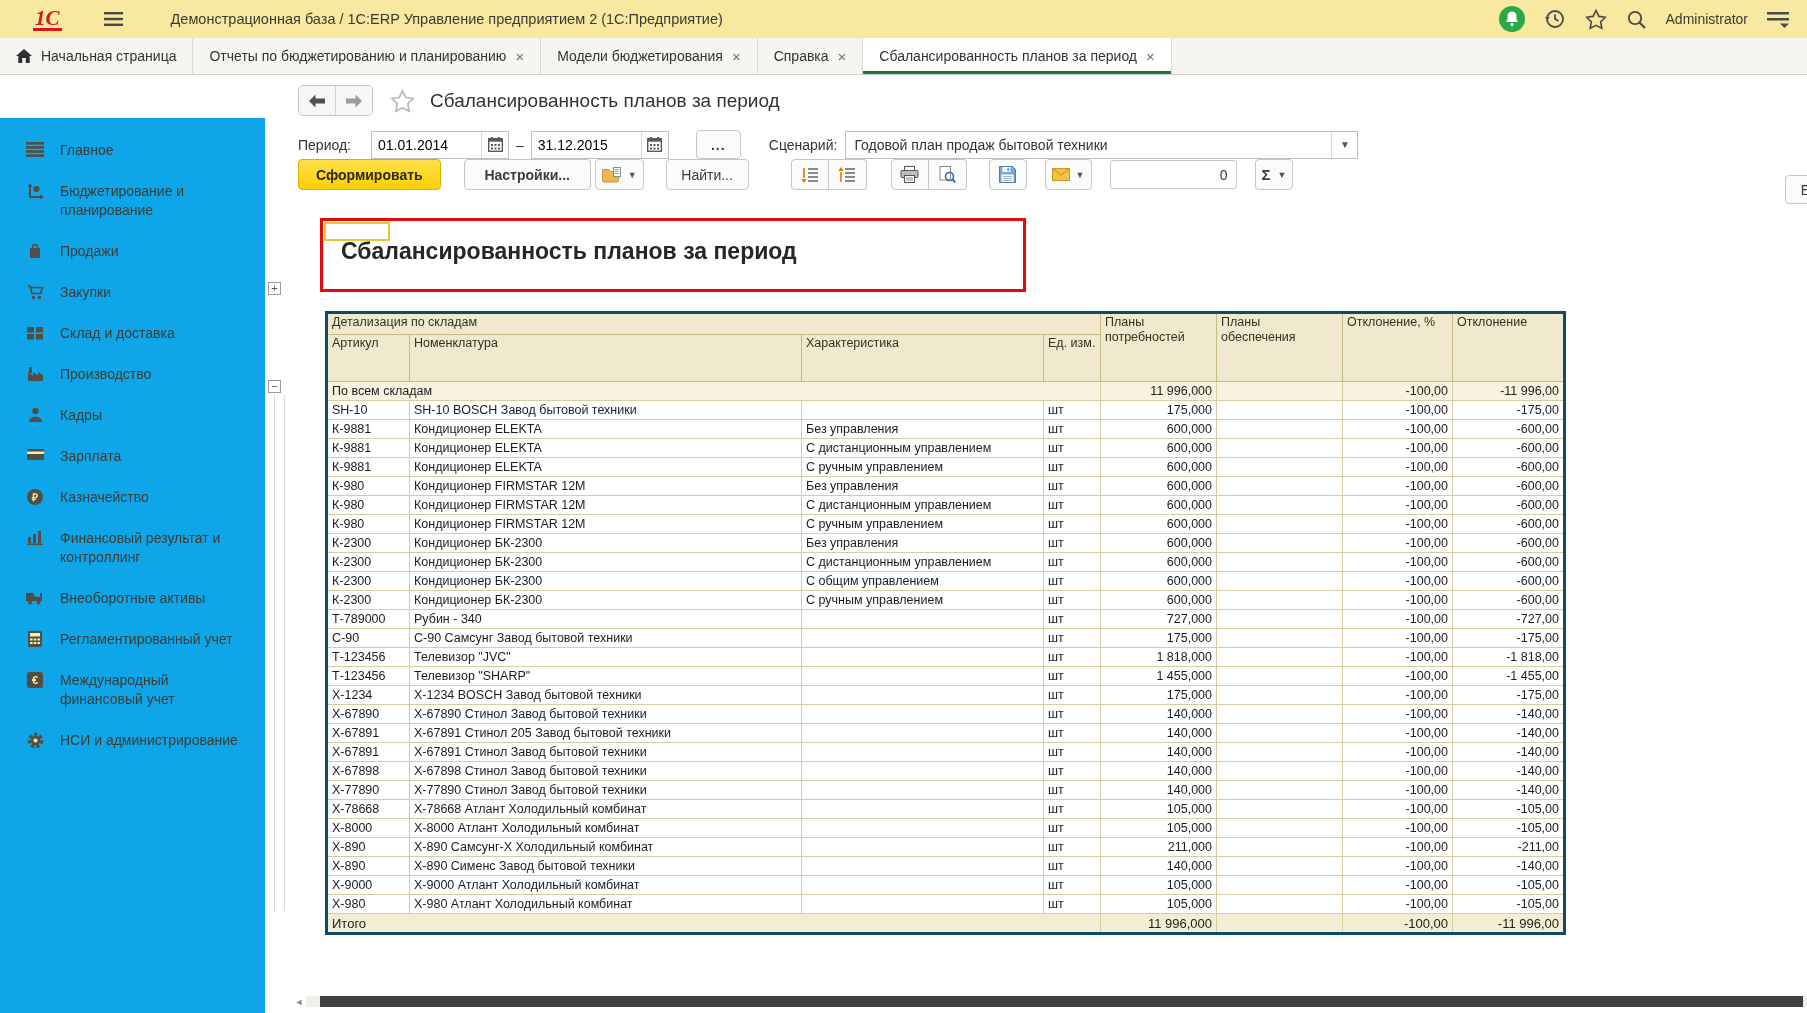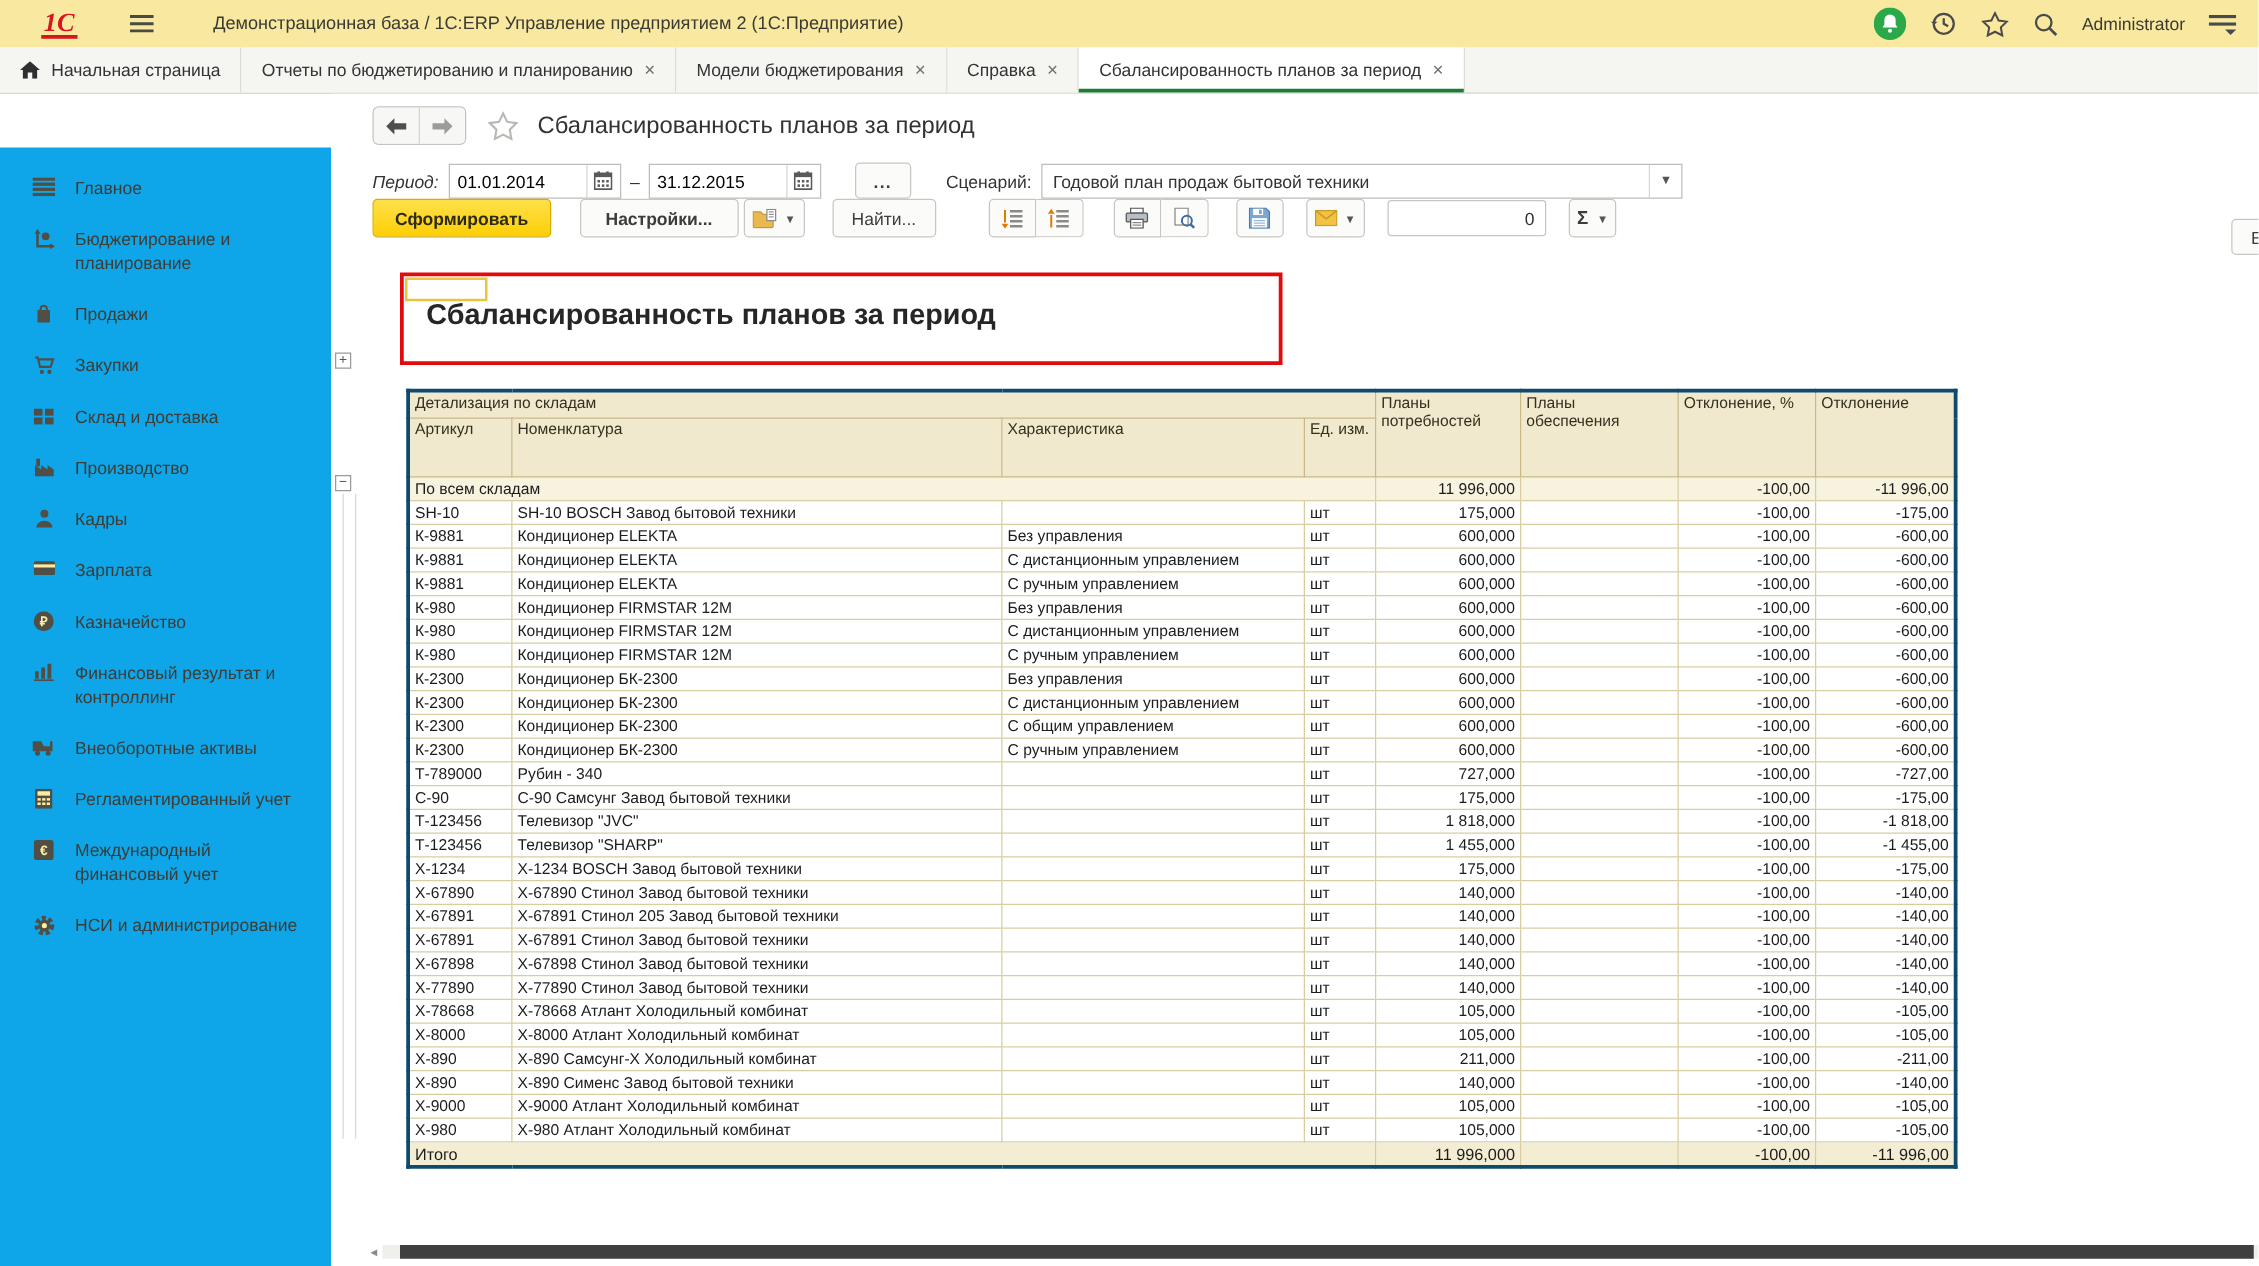--- a/index.html
+++ b/index.html
@@ -363,21 +363,21 @@
       </span>
       <span class="fav-star icn">
           <svg width="25" height="24" viewBox="0 0 22 21">
             <path d="M11 1.5l2.9 5.9 6.5.9-4.7 4.6 1.1 6.5-5.8-3-5.8 3 1.1-6.5L1.6 8.3l6.5-.9z" fill="none" stroke="#b8b8b4" stroke-width="1.5"></path>
           </svg>
         </span>
       <span class="page-title">Сбалансированность планов за период</span>
     </div>
 
     <div class="filter-row">
-      <span style="margin-right:8px;font-style:italic;">Период:</span>
+      <span style="margin-right:20px;">Период:</span>
       <span class="fld date-fld">
         <input value="01.01.2014" style="">
         <span class="cal-btn">
             <span class="icn">
               <svg width="15" height="15" viewBox="0 0 15 15">
                 <rect x=".7" y="1.7" width="13.6" height="12.6" fill="none" stroke="#5a5a5a" stroke-width="1.4"></rect>
                 <rect x=".7" y="1.7" width="13.6" height="3" fill="#5a5a5a"></rect>
                 <rect x="3" width="2" height="3" fill="#5a5a5a"></rect>
                 <rect x="10" width="2" height="3" fill="#5a5a5a"></rect>
                 <g fill="#5a5a5a">

